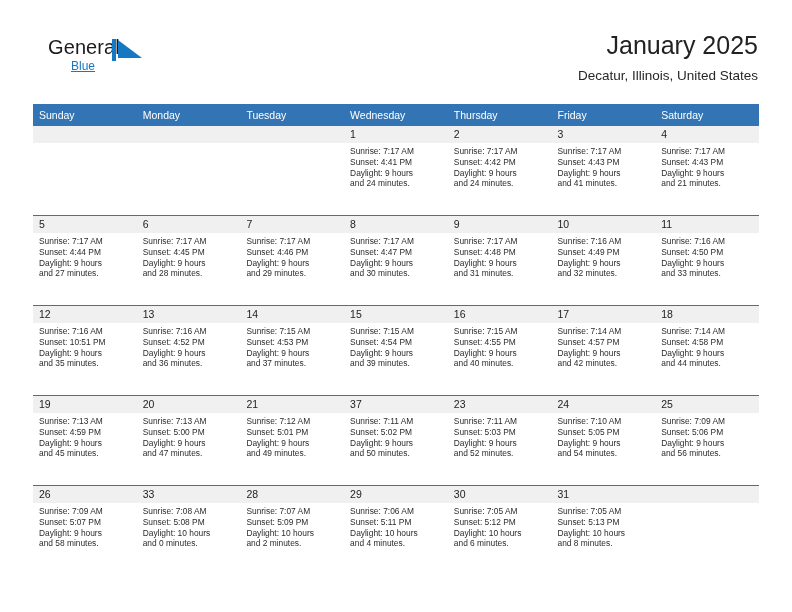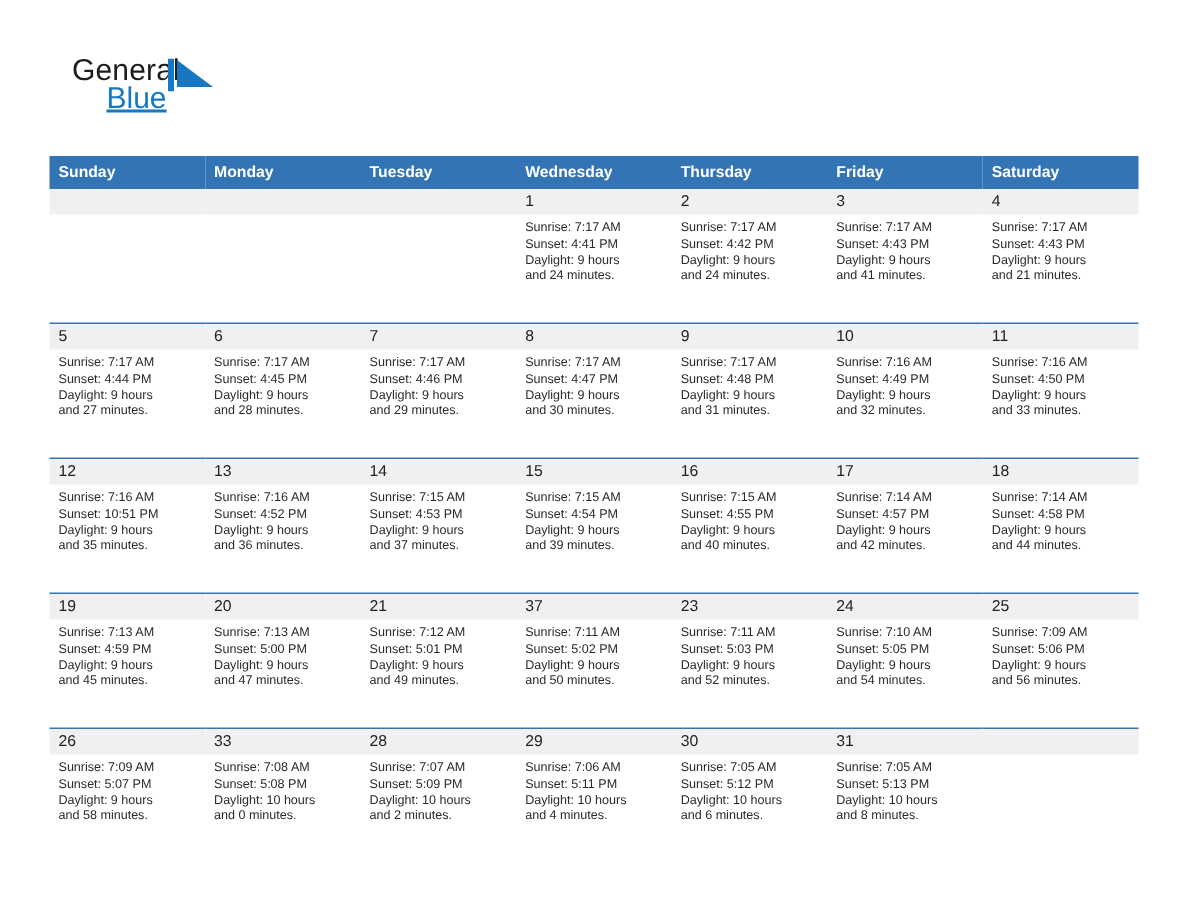--- a/index.html
+++ b/index.html
@@ -46,21 +46,21 @@
     font-size: 20px;
     letter-spacing: 0.1px;
     color: #1c1c1c;
     line-height: 22px;
     white-space: nowrap;
   }
   .logo-blue {
     position: absolute;
     left: 23px;
     top: 19px;
-    font-size: 20px;
+    font-size: 12px;
     color: #1678c2;
     line-height: 22px;
     white-space: nowrap;
     text-decoration: underline;
   }
   .logo-mark {
     position: absolute;
     left: 64px;
     top: 3px;
     width: 36px;
@@ -95,21 +95,21 @@
     width: 726px;
     border-collapse: collapse;
     table-layout: fixed;
   }
   .calendar col { width: 103.7px; }
 
   .calendar thead th {
     background: #3375b4;
     color: #ffffff;
     font-size: 10.5px;
-    font-weight: bold;
+    font-weight: normal;
     text-align: left;
     padding: 5px 0 5px 6px;
     height: 20px;
     box-sizing: border-box;
     vertical-align: middle;
     white-space: nowrap;
   }
 
   .calendar tbody td {
     vertical-align: top;
@@ -157,20 +157,24 @@
       <span class="logo-general">General</span>
       <span class="logo-mark">
         <svg width="36" height="22" viewBox="0 0 36 22" xmlns="http://www.w3.org/2000/svg">
           <rect x="0" y="0" width="4" height="22" fill="#1678c2"></rect>
           <polygon points="6,1 30,19 6,19" fill="#1678c2"></polygon>
         </svg>
       </span>
       <span class="logo-blue">Blue</span>
     </div>
 
+    <div class="title-block">
+      <div class="cal-title">January 2025</div>
+      <div class="cal-subtitle">Decatur, Illinois, United States</div>
+    </div>
 
   </div>
 
   <table class="calendar">
     <colgroup>
       <col>
         <col>
         <col>
         <col>
         <col>

